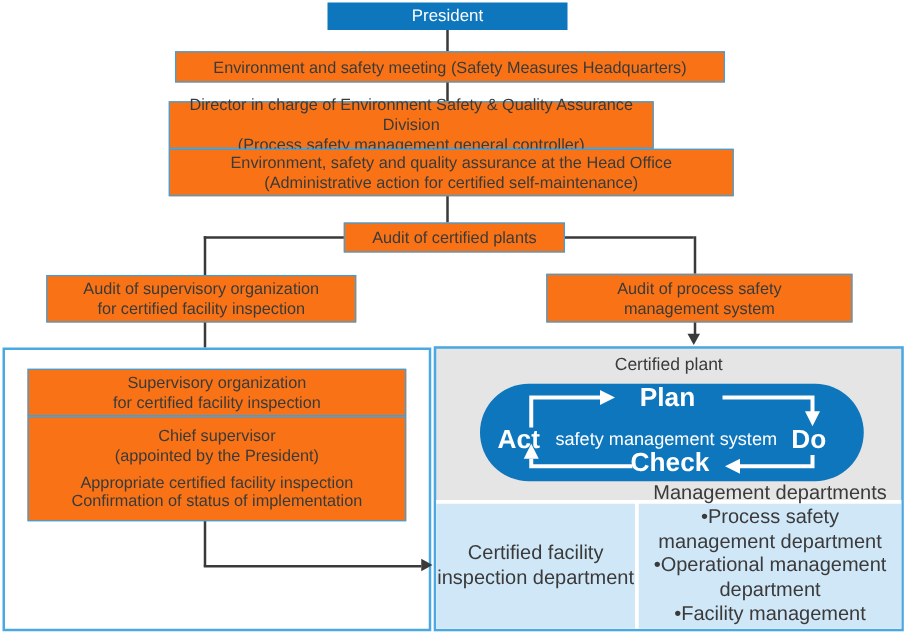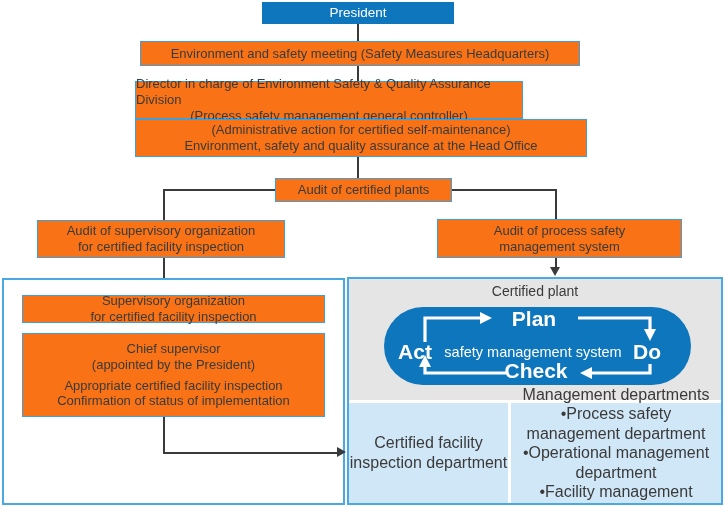--- a/index.html
+++ b/index.html
@@ -2,21 +2,21 @@
 <html><head>
 <meta charset="utf-8">
 <style>
   html,body{margin:0;padding:0;background:#fff;}
   #canvas{
     position:relative;width:725px;height:507px;background:#fff;
     font-family:"Liberation Sans", sans-serif;color:#3a3a3a;overflow:hidden;
   }
   .box{
     position:absolute;display:flex;flex-direction:column;justify-content:center;
-    align-items:center;text-align:left;box-sizing:border-box;
+    align-items:center;text-align:center;box-sizing:border-box;
     font-size:13px;line-height:1.22;
   }
   .obox{background:#f97316;border:1.5px solid #3da0de;}
   .fillbox{background:#0d76bc;color:#fff;font-size:13.5px;}
   .vline{position:absolute;width:1.5px;background:#3a3a3a;}
   .hline{position:absolute;height:1.5px;background:#3a3a3a;}
   .arrow-down{
     position:absolute;width:0;height:0;
     border-left:5.5px solid transparent;border-right:5.5px solid transparent;
     border-top:9px solid #3a3a3a;
@@ -81,22 +81,22 @@
   </div>
 
   <div class="vline" style="left:357px;top:66px;height:15px"></div>
 
   <div class="box obox" style="left:135px;top:81px;width:388px;height:38px">
     <div>Director in charge of Environment Safety &amp; Quality Assurance Division</div>
     <div>(Process safety management general controller)</div>
   </div>
 
   <div class="box obox" style="left:135px;top:119px;width:452px;height:38px">
+    <div>Environment, safety and quality assurance at the Head Office</div>
     <div>(Administrative action for certified self-maintenance)</div>
-    <div>Environment, safety and quality assurance at the Head Office</div>
   </div>
 
   <div class="vline" style="left:357px;top:157px;height:21px"></div>
 
   <div class="box obox" style="left:275px;top:178px;width:177px;height:24px">
     <div>Audit of certified plants</div>
   </div>
 
   <div class="hline" style="left:163px;top:189px;width:112px"></div>
   <div class="hline" style="left:452px;top:189px;width:103px"></div>
@@ -112,21 +112,21 @@
     <div>management system</div>
   </div>
 
   <div class="vline" style="left:163px;top:258px;height:27px"></div>
   <div class="arrow-down" style="left:158px;top:284px"></div>
   <div class="vline" style="left:555px;top:258px;height:10px"></div>
   <div class="arrow-down" style="left:550px;top:267px"></div>
 
   <div class="panel-left"></div>
 
-  <div class="box obox" style="left:22px;top:295px;width:303px;height:28px">
+  <div class="box obox" style="left:22px;top:295px;width:303px;height:38px">
     <div>Supervisory organization</div>
     <div>for certified facility inspection</div>
   </div>
   <div class="box obox" style="left:22px;top:333px;width:303px;height:84px">
     <div>Chief supervisor</div>
     <div>(appointed by the President)</div>
     <div class="duty-gap">Appropriate certified facility inspection</div>
     <div>Confirmation of status of implementation</div>
   </div>
 

